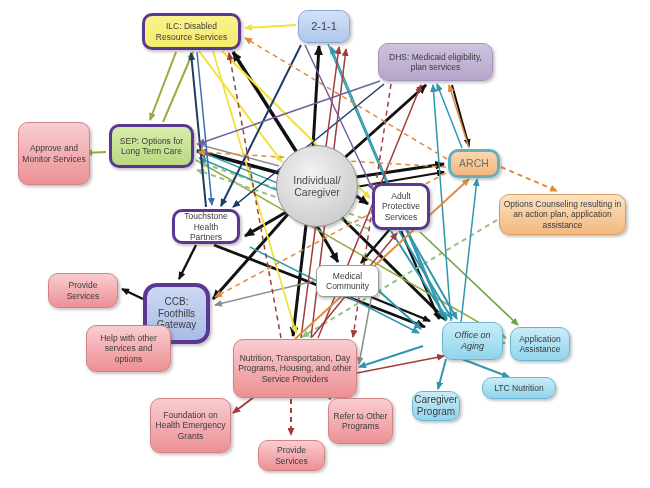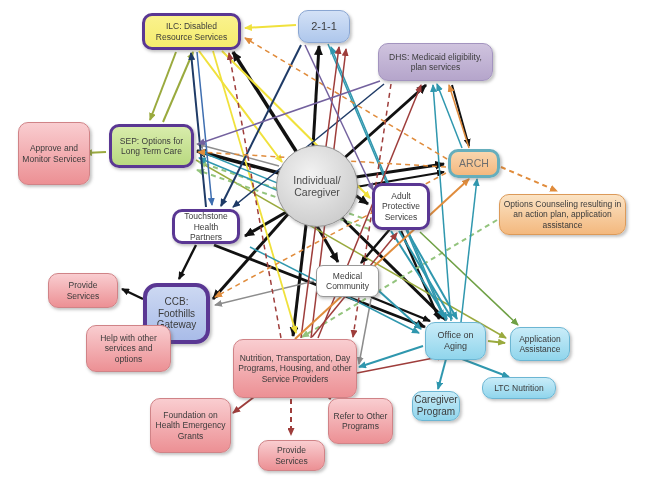--- a/index.html
+++ b/index.html
@@ -180,21 +180,21 @@
       </div>
       <div class="node ccbB" style="left: 143px; top: 283px; width: 67px; height: 61px; font-size: 10px;">
         <span>CCB: Foothills Gateway</span>
       </div>
       <div class="node pink" style="left: 48px; top: 273px; width: 70px; height: 35px; font-size: 8.5px;">
         <span>Provide Services</span>
       </div>
       <div class="node pink" style="left: 40px; top: 325px; width: 85px; height: 47px; font-size: 8.5px; margin-left: 46px;">
         <span>Help with other services and options</span>
       </div>
-      <div class="node lblue" style="left: 425px; top: 322px; width: 61px; height: 38px; font-size: 9px;">
+      <div class="node lblue" style="left: 442px; top: 322px; width: 61px; height: 38px; font-size: 9px; font-style: italic;">
         <span>Office on Aging</span>
       </div>
       <div class="node lblue" style="left: 510px; top: 327px; width: 60px; height: 34px; font-size: 8.5px;">
         <span>Application Assistance</span>
       </div>
       <div class="node pink" style="left: 233px; top: 339px; width: 124px; height: 59px; font-size: 8.5px;">
         <span>Nutrition, Transportation, Day Programs, Housing, and other Service Providers</span>
       </div>
       <div class="node lblue" style="left: 482px; top: 377px; width: 74px; height: 22px; font-size: 8.5px;">
         <span>LTC Nutrition</span>

